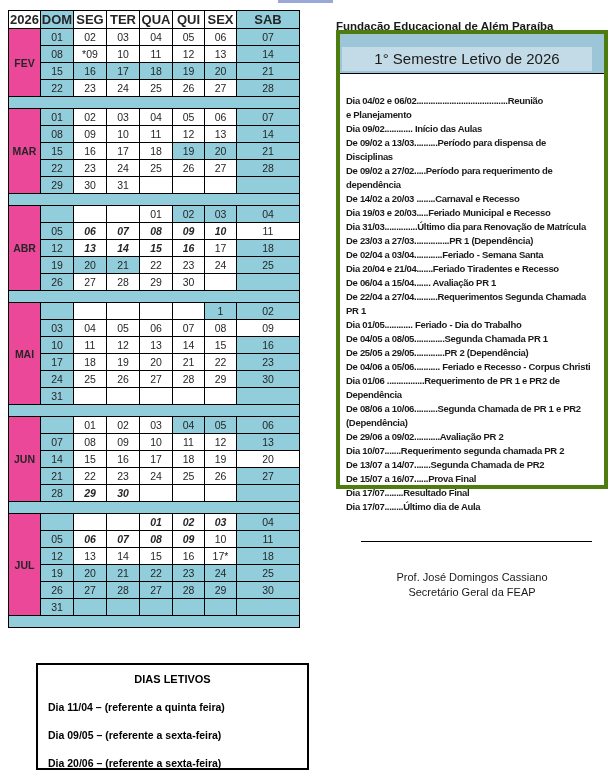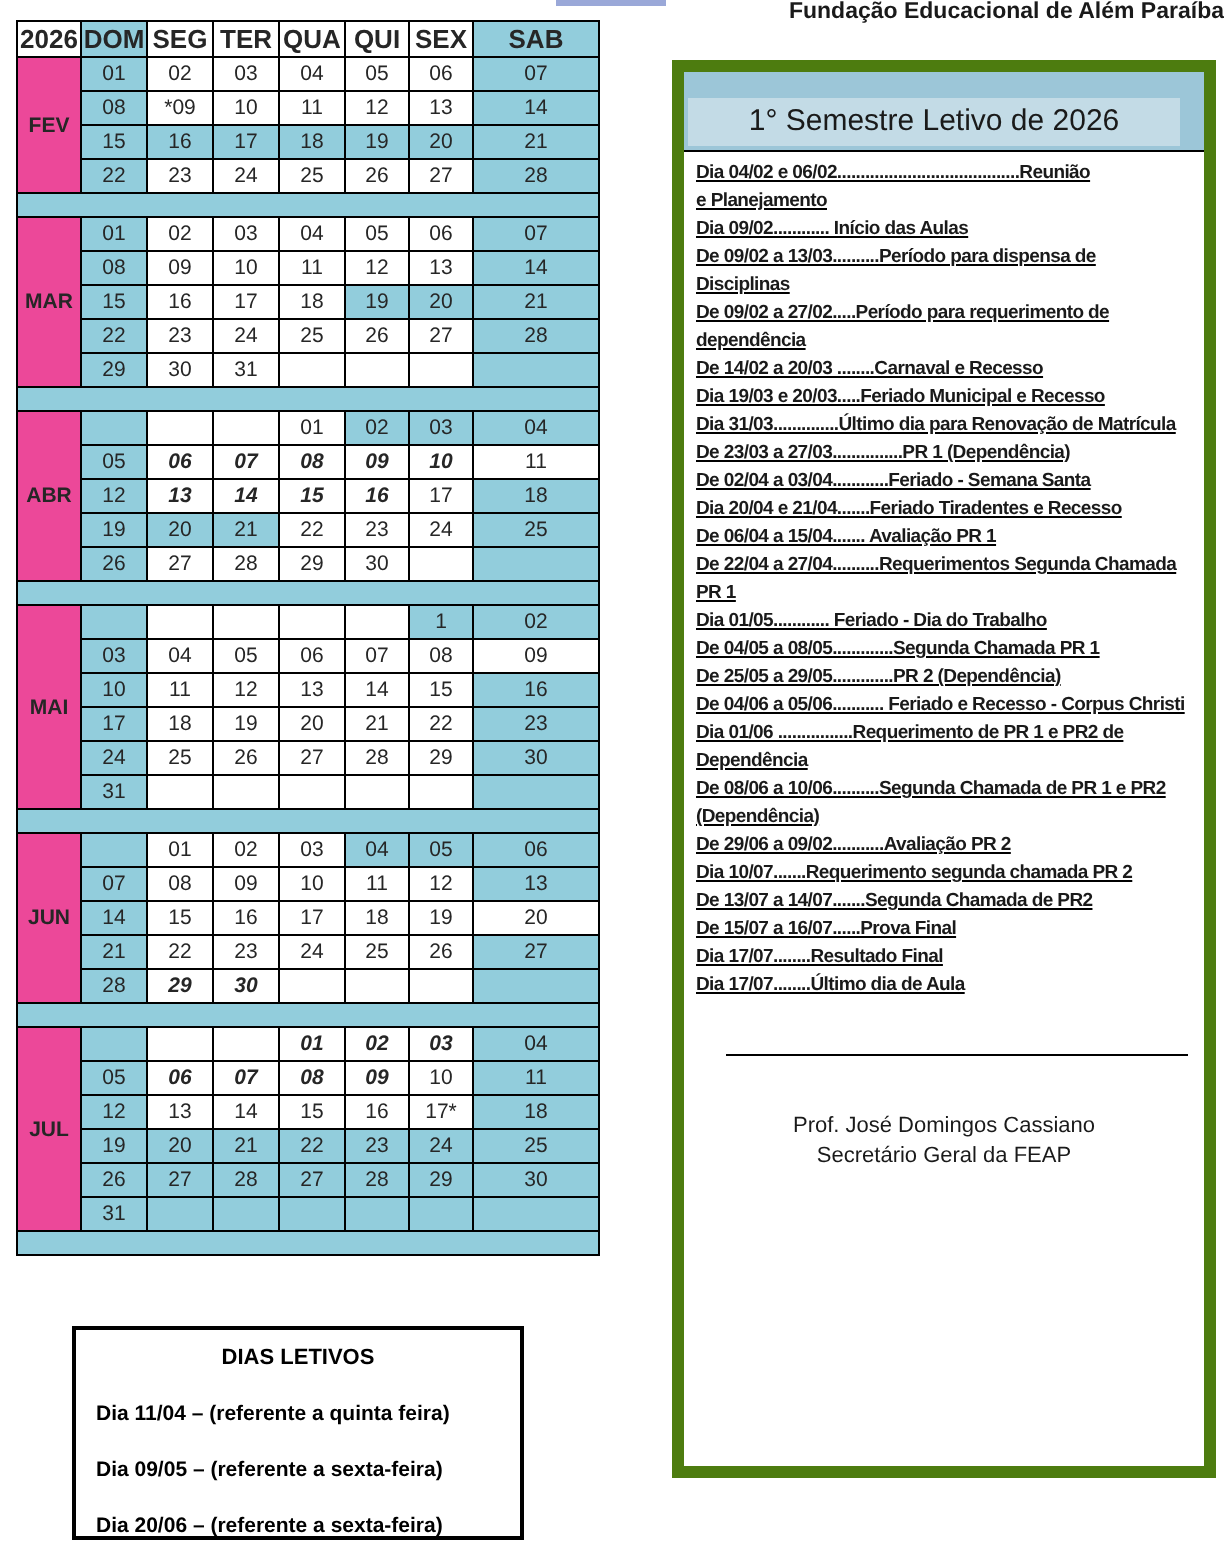--- a/index.html
+++ b/index.html
@@ -3,50 +3,50 @@
 <meta charset="utf-8">
 <style>
   * { margin:0; padding:0; box-sizing:border-box; }
   body { font-family:"Liberation Sans", sans-serif; background:#fff; }
   #page { position:relative; width:612px; height:777px; background:#fff; overflow:hidden; }
 
   
   #banner-frag { position:absolute; left:278px; top:0; width:55px; height:3px; background:#9aa8d8; }
 
   
-  #inst-title { position:absolute; left:336px; top:0; width:276px; text-align:right;
+  #inst-title { position:absolute; left:336px; top:20px; width:276px; text-align:left;
     font-weight:bold; font-size:11.5px; color:#1a1a1a; }
 
   
   #calendar-table { position:absolute; left:8px; top:10px; border-collapse:collapse;
     table-layout:fixed; width:291px; }
   #calendar-table td { border:1px solid #000; text-align:center; vertical-align:middle;
     color:#262626; overflow:hidden; }
   .hdr-row td { height:18px; font-weight:bold; font-size:13px; }
   .year-cell { font-size:13px !important; font-weight:bold; }
   .day-row td { height:17px; font-size:10.5px; }
   .month-cell { font-weight:bold; font-size:11px; background:#ec4899; }
   td.blue { background:#92cddc; }
   td.ital { font-style:italic; font-weight:bold; }
   .sep-row td { height:12px; background:#92cddc; }
 
   
-  #sem-panel { position:absolute; left:336px; top:30px; width:272px; height:709px;
-    border:6px solid #4d7c0f; background:#fff; }
+  #sem-panel { position:absolute; left:336px; top:30px; width:272px; height:459px;
+    border:4px solid #4d7c0f; background:#fff; }
   #sem-header { height:40px; background:#9cc6d8; border-bottom:1px solid #000; padding-top:13px; }
   #sem-title { margin:0 12px 0 2px; height:24px; line-height:24px; background:#c3dbe6;
     text-align:center; font-size:15px; color:#1a1a1a; }
-  #sem-lines { padding:4px 2px 0 6px;text-decoration:underline; }
+  #sem-lines { padding:20px 2px 0 6px; }
   .sem-line { font-weight:bold; font-size:9.5px; line-height:14px; letter-spacing:-0.3px;
     white-space:nowrap; color:#1a1a1a; }
   #sig-line { margin:27px auto 0 21px; width:231px; border-top:1.5px solid #000; }
   #sig-block { margin-top:28px; text-align:center; font-size:11px; color:#1a1a1a; line-height:15px; }
 
   
-  #dias-box { position:absolute; left:36px; top:663px; width:226px; height:107px;
+  #dias-box { position:absolute; left:36px; top:663px; width:273px; height:107px;
     border:2px solid #000; background:#fff; }
   #dias-title { margin-top:8px; text-align:center; font-weight:bold; font-size:11px; color:#000; }
   .dias-item { margin:16px 0 0 10px; font-weight:bold; font-size:10.5px; color:#000; white-space:nowrap; }
   .dias-item:nth-of-type(3) { }
   .dias-item:nth-of-type(4) { margin-top:11px; }
 </style>
 </head>
 <body>
 
 <div id="page">

